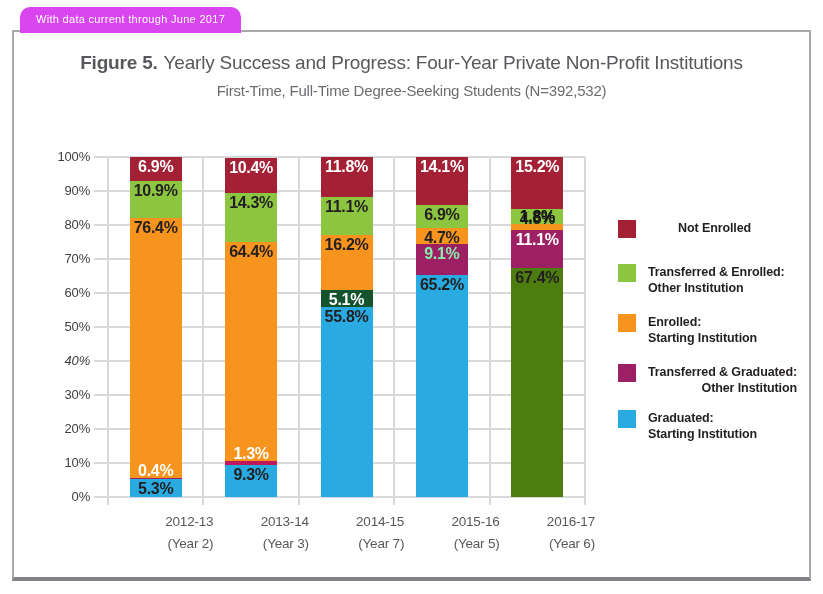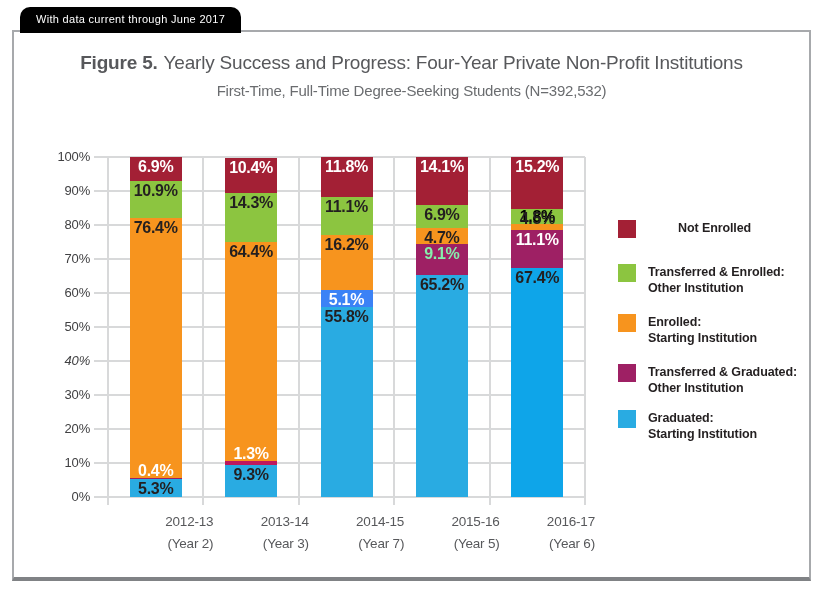--- a/index.html
+++ b/index.html
@@ -3,21 +3,21 @@
 <meta charset="utf-8">
 <style>
   html,body{margin:0;padding:0;}
   body{
     width:823px;height:594px;position:relative;background:#ffffff;
     font-family:"Liberation Sans", sans-serif;overflow:hidden;
     -webkit-font-smoothing:antialiased;
   }
   .tab{
     position:absolute;left:20px;top:7px;z-index:3;
-    background:#000000;color:#ffffff;font-size:11px;letter-spacing:.3px;
+    background:#d946ef;color:#ffffff;font-size:11px;letter-spacing:.3px;
     padding:6px 16px 8px 16px;border-radius:10px 10px 0 0;
   }
   .frame{
     position:absolute;left:12px;top:30px;width:799px;height:551px;
     background:#ffffff;border:2px solid #A7A9AC;border-bottom:4px solid #808285;
     box-sizing:border-box;z-index:1;
   }
   .title{
     position:absolute;left:0;right:0;top:20px;text-align:center;
     font-size:19px;color:#57585B;letter-spacing:-0.2px;white-space:nowrap;
@@ -134,21 +134,21 @@
         </div>
       </div>
       <div class="xlab" style="left: 179.4px; width: 115.4px; top: 482px;">
         <div>2013-14</div>
         <div class="cohort">(Year 3)</div>
       </div>
       <div class="bar" style="left: 306.5px; top: 125px; width: 52px; height: 340px;">
         <div class="seg" style="bottom: 0%; height: 55.8%; background: rgb(41, 171, 226);">
           <span class="val" style="color: rgb(35, 31, 32);">55.8%</span>
         </div>
-        <div class="seg" style="bottom: 55.8%; height: 5.1%; background: #3b82f6;">
+        <div class="seg" style="bottom: 55.8%; height: 5.1%; background: #14532d;">
           <span class="val" style="color: rgb(255, 255, 255);">5.1%</span>
         </div>
         <div class="seg" style="bottom: 60.9%; height: 16.2%; background: rgb(247, 148, 30);">
           <span class="val" style="color: rgb(35, 31, 32);">16.2%</span>
         </div>
         <div class="seg" style="bottom: 77.1%; height: 11.1%; background: rgb(140, 197, 64);">
           <span class="val" style="color: rgb(35, 31, 32);">11.1%</span>
         </div>
         <div class="seg" style="bottom: 88.2%; height: 11.8%; background: rgb(163, 32, 53);">
           <span class="val" style="color: rgb(255, 255, 255);">11.8%</span>
@@ -173,21 +173,21 @@
         </div>
         <div class="seg" style="bottom: 85.9%; height: 14.1%; background: rgb(163, 32, 53);">
           <span class="val" style="color: rgb(255, 255, 255);">14.1%</span>
         </div>
       </div>
       <div class="xlab" style="left: 370.2px; width: 115.4px; top: 482px;">
         <div>2015-16</div>
         <div class="cohort">(Year 5)</div>
       </div>
       <div class="bar" style="left: 497.3px; top: 125px; width: 52px; height: 340px;">
-        <div class="seg" style="bottom: 0%; height: 67.4%; background: #0ea5e9;">
+        <div class="seg" style="bottom: 0%; height: 67.4%; background: #4d7c0f;">
           <span class="val" style="color: rgb(35, 31, 32);">67.4%</span>
         </div>
         <div class="seg" style="bottom: 67.4%; height: 11.1%; background: rgb(158, 32, 100);">
           <span class="val" style="color: rgb(255, 255, 255);">11.1%</span>
         </div>
         <div class="seg" style="bottom: 78.5%; height: 1.8%; background: rgb(247, 148, 30);">
           <span class="val float" style="color: #000000;">1.8%</span>
         </div>
         <div class="seg" style="bottom: 80.3%; height: 4.5%; background: rgb(140, 197, 64);">
           <span class="val" style="color: rgb(35, 31, 32);">4.5%</span>
@@ -213,21 +213,21 @@
           <div>Other Institution</div>
         </div>
       </div>
       <div class="legend-item" style="left: 604px; top: 282px;">
         <span class="swatch" style="background: rgb(247, 148, 30);"></span>
         <div class="ltext">
           <div>Enrolled:</div>
           <div>Starting Institution</div>
         </div>
       </div>
-      <div class="legend-item" style="left: 604px; top: 332px;">
+      <div class="legend-item" style="left: 604px; top: 332px; text-align: right;">
         <span class="swatch" style="background: rgb(158, 32, 100);"></span>
         <div class="ltext">
           <div>Transferred &amp; Graduated:</div>
           <div>Other Institution</div>
         </div>
       </div>
       <div class="legend-item" style="left: 604px; top: 378px;">
         <span class="swatch" style="background: rgb(41, 171, 226);"></span>
         <div class="ltext">
           <div>Graduated:</div>

